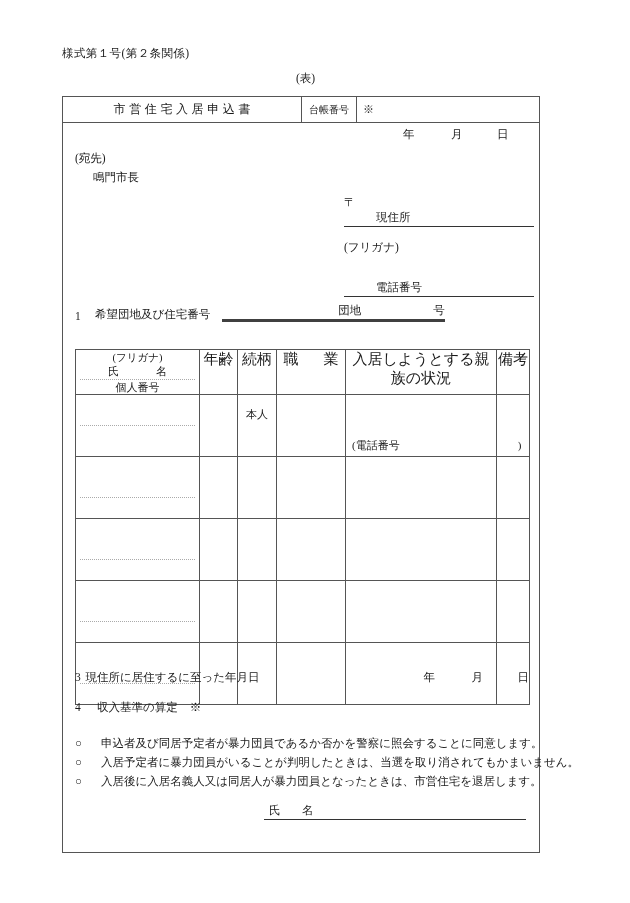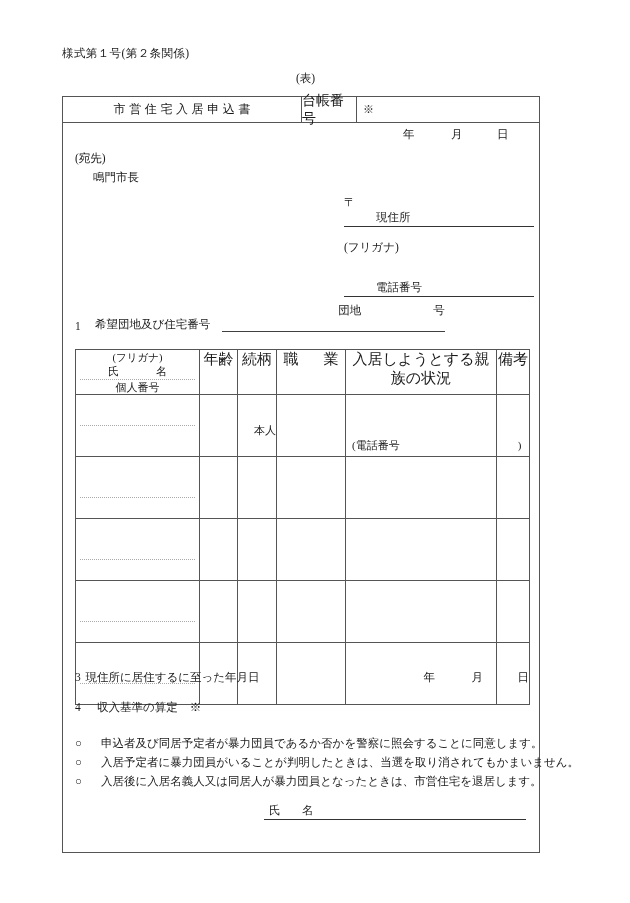--- a/index.html
+++ b/index.html
@@ -79,21 +79,21 @@
     position: absolute;
     left: 239px;
     top: 0;
     width: 55px;
     height: 100%;
     border-right: 1px solid #555;
     box-sizing: border-box;
     display: flex;
     align-items: center;
     justify-content: center;
-    font-size: 14px;
+    font-size: 10px;
   }
   .title-mark {
     position: absolute;
     left: 294px;
     top: 0;
     height: 100%;
     display: flex;
     align-items: center;
     padding-left: 6px;
     font-size: 11px;
@@ -156,24 +156,24 @@
     left: 12px;
     top: 206px;
     font-size: 11.5px;
     white-space: nowrap;
     display: flex;
     align-items: flex-end;
   }
   .item1 .num { width: 20px; }
   .item1 .txt { }
   .item1 .ul {
-    border-bottom: 1px solid #404040;
+    border-bottom: 3px solid #404040;
     display: inline-flex;
     align-items: flex-start;
-    padding-bottom: 13px;
+    padding-bottom: 1px;
     margin-left: 12px;
   }
   .item1 .ul .sp1 { display: inline-block; width: 116px; }
   .item1 .ul .sp2 { display: inline-block; width: 72px; }
 
   .item2 {
     position: absolute;
     left: 12px;
     top: 228px;
     font-size: 11.5px;
@@ -384,21 +384,21 @@
           <th class="hd-c">備考</th>
         </tr>
       </thead>
       <tbody>
         <tr style="height:62px">
           <td class="name-cell">
             <div class="dotted" style="top:30px"></div>
             <div></div>
           </td>
           <td class="row-cell"></td>
-          <td class="row-cell" style="text-align:right;padding-top:28px">本人</td>
+          <td class="row-cell" style="text-align:center;padding-top:12px">本人</td>
           <td class="row-cell"></td>
           <td class="work-cell">
             <div class="tel"><span>(電話番号</span><span class="sp"></span><span>)</span></div>
           </td>
           <td class="row-cell"></td>
         </tr>
         <tr style="height:62px">
           <td class="name-cell">
             <div class="dotted" style="top:40px"></div>
             <div></div>

